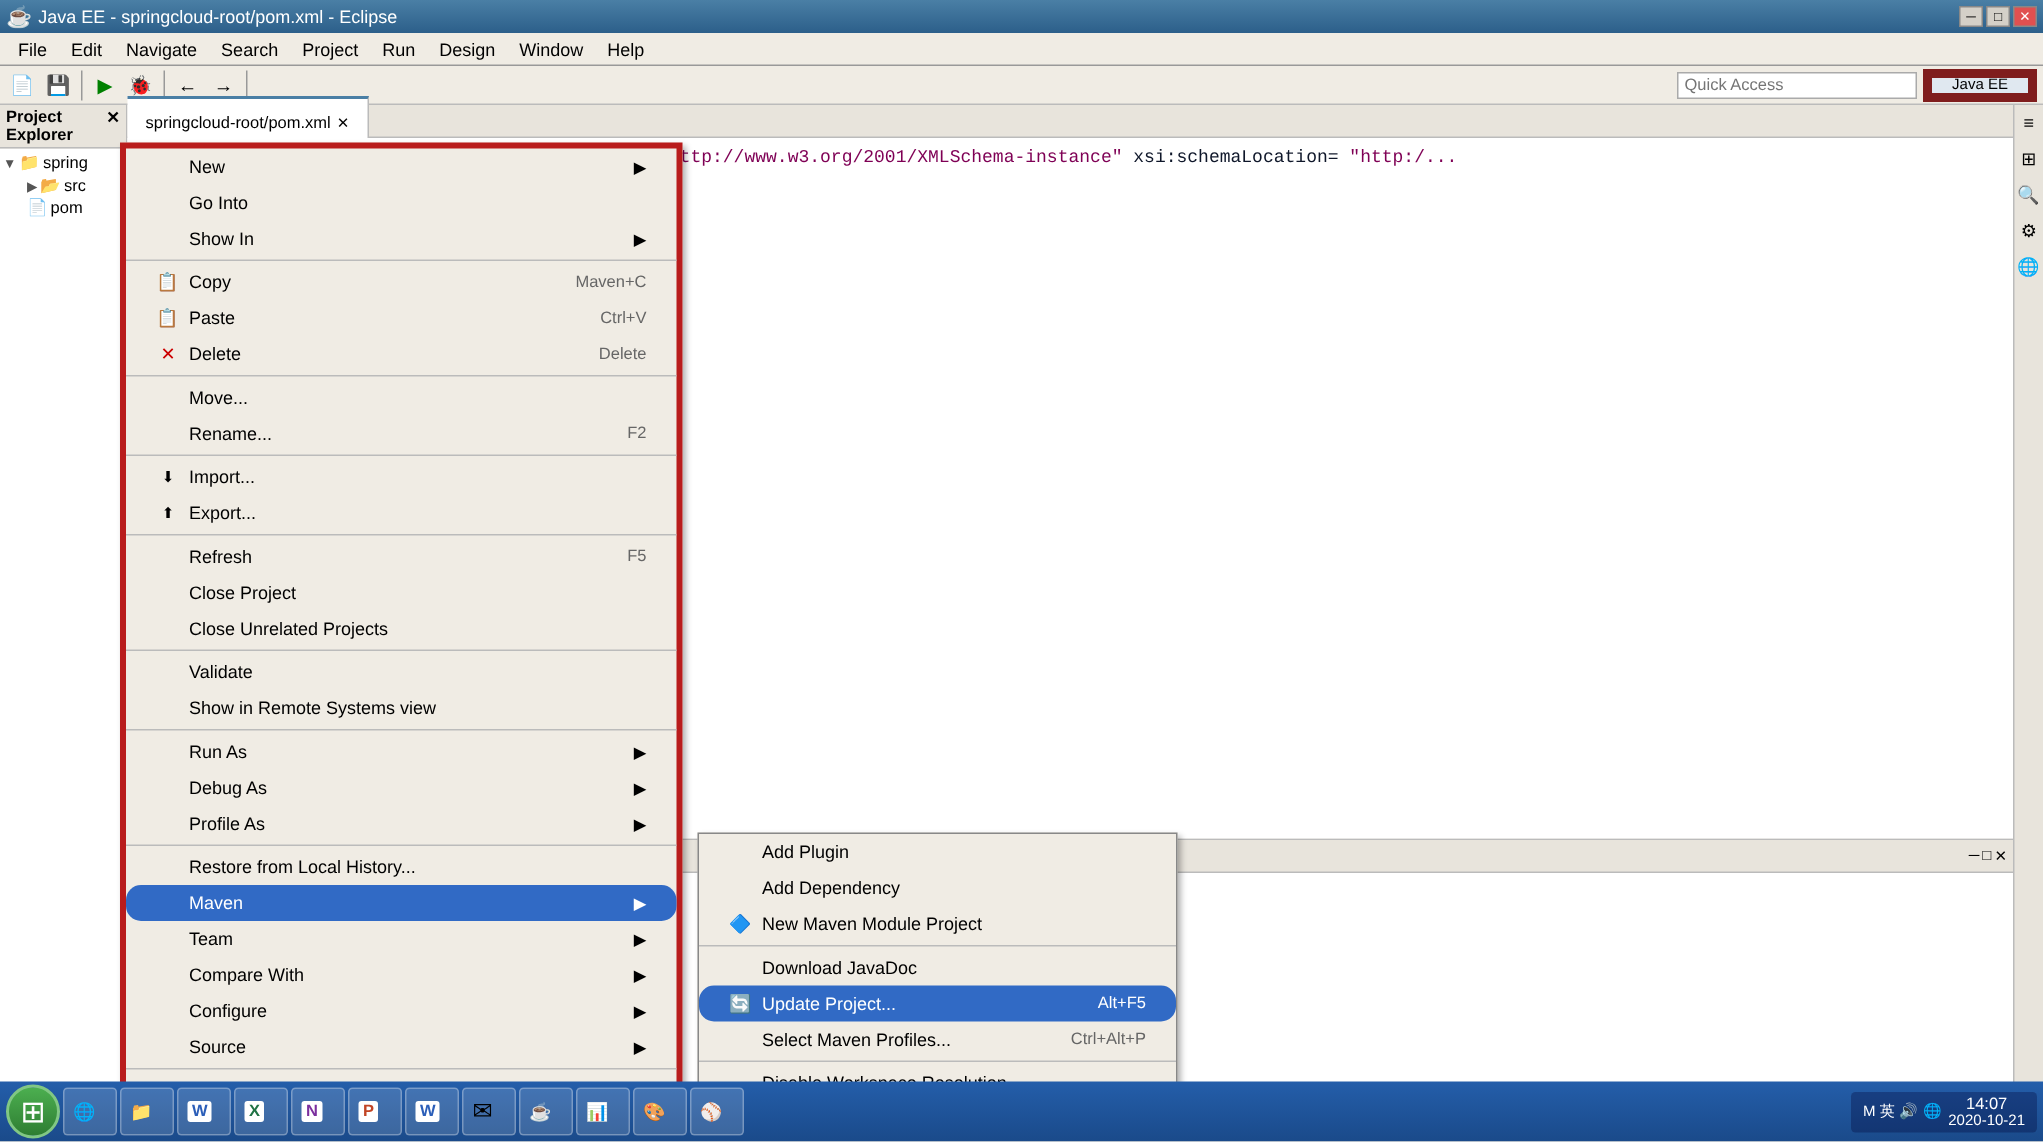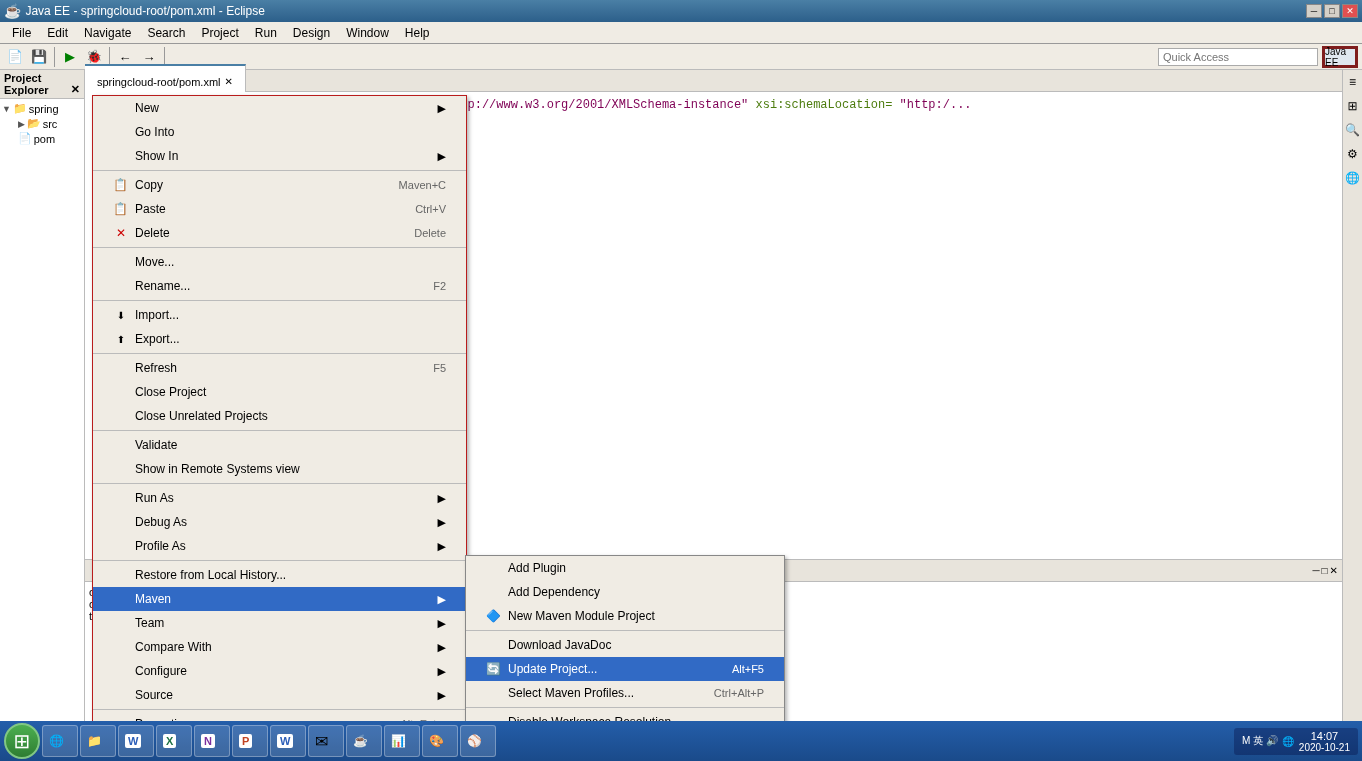--- a/index.html
+++ b/index.html
@@ -21,53 +21,53 @@
 
     
     #quick-access { flex: 1; display: flex; justify-content: flex-end; align-items: center; gap: 4px; }
     #quick-access-input { width: 160px; height: 18px; border: 1px solid #aaa; padding: 0 4px; font-size: 11px; background: white; }
 
     
     #main-area { display: flex; height: calc(761px - 22px - 22px - 26px - 22px); }
 
     
     #project-explorer { width: 85px; background: white; border-right: 1px solid #bbb; display: flex; flex-direction: column; overflow: hidden; }
-    #pe-header { background: #e8e4dc; border-bottom: 1px solid #bbb; padding: 2px 4px; display: flex; align-items: flex-end; justify-content: space-between; font-size: 11px; font-weight: bold; }
+    #pe-header { background: #e8e4dc; border-bottom: 1px solid #bbb; padding: 2px 4px; display: flex; align-items: flex-start; justify-content: space-between; font-size: 11px; font-weight: bold; }
     #pe-tree { flex: 1; padding: 2px; font-size: 11px; overflow: hidden; }
     .tree-item { display: flex; align-items: center; gap: 2px; padding: 1px 0; cursor: pointer; white-space: nowrap; }
     .tree-arrow { font-size: 9px; color: #555; }
     .tree-icon { font-size: 11px; }
     .tree-label { font-size: 11px; overflow: hidden; text-overflow: ellipsis; }
     #editor-tabs { background: #e8e4dc; border-bottom: 1px solid #bbb; display: flex; align-items: center; height: 22px; }
     .editor-tab { padding: 16px 12px; font-size: 11px; border-right: 1px solid #bbb; cursor: pointer; background: #d4d0c8; display: flex; align-items: center; gap: 4px; height: 100%; }
     .editor-tab.active { background: white; border-top: 2px solid #4a7fa5; }
     #editor-content { flex: 1; background: white; padding: 4px 8px; font-family: 'Courier New', monospace; font-size: 12px; overflow: hidden; position: relative; }
     .xml-tag { color: #0000cc; }
     .xml-attr { color: #7f0055; }
-    .xml-text { color: #4d7c0f; }
+    .xml-text { color: #0f172a; }
     .code-line { white-space: nowrap; line-height: 18px; }
 
     
     #right-sidebar { width: 20px; background: #e8e4dc; border-left: 1px solid #bbb; display: flex; flex-direction: column; align-items: center; padding: 4px 0; gap: 8px; }
     .sidebar-icon-btn { width: 16px; height: 16px; cursor: pointer; display: flex; align-items: center; justify-content: center; font-size: 12px; }
 
     
     #bottom-panel { height: 180px; border-top: 1px solid #bbb; background: #f0ece4; display: flex; flex-direction: column; }
     #bottom-tabs { background: #e8e4dc; display: flex; align-items: center; border-bottom: 1px solid #bbb; height: 22px; }
     .bottom-tab { padding: 2px 8px; font-size: 11px; cursor: pointer; border-right: 1px solid #bbb; height: 100%; display: flex; align-items: center; }
     .bottom-tab.active { background: white; }
     #bottom-content { flex: 1; background: white; padding: 4px; font-size: 11px; }
 
     
     #status-bar { background: #e8e4dc; border-top: 1px solid #bbb; height: 22px; display: flex; align-items: center; padding: 0 8px; font-size: 11px; justify-content: space-between; }
 
     
-    #context-menu { position: absolute; left: 92px; top: 95px; background: #f0ece4; border: 1px solid #b91c1c; box-shadow: 2px 2px 4px rgba(0,0,0,0.3); z-index: 1000; min-width: 375px; }
+    #context-menu { position: absolute; left: 80px; top: 95px; background: #f0ece4; border: 4px solid #b91c1c; box-shadow: 2px 2px 4px rgba(0,0,0,0.3); z-index: 1000; min-width: 375px; }
     .ctx-item { padding: 4px 20px; display: flex; align-items: center; justify-content: space-between; cursor: pointer; font-size: 12px; white-space: nowrap; }
-    .ctx-item:hover, .ctx-item.active-hover { background: #316ac5; color: white; }
+    .ctx-item:hover, .ctx-item.active-hover { background: #316ac5; color: white; border-radius: 10px; }
     .ctx-item.active-hover .ctx-shortcut { color: white; }
     .ctx-separator { height: 1px; background: #bbb; margin: 2px 0; }
     .ctx-shortcut { color: #666; font-size: 11px; margin-left: 20px; }
     .ctx-arrow { font-size: 11px; }
     .ctx-left { display: flex; align-items: center; gap: 6px; }
     .ctx-icon { width: 16px; height: 16px; display: flex; align-items: center; justify-content: center; flex-shrink: 0; }
     .ctx-delete-icon { color: #cc0000; }
 
     
     #submenu { position: absolute; left: 465px; top: 555px; background: #f0ece4; border: 1px solid #888; box-shadow: 2px 2px 4px rgba(0,0,0,0.3); z-index: 1001; min-width: 320px; }
@@ -114,21 +114,21 @@
   <div class="toolbar-btn">💾</div>
   <div class="toolbar-sep"></div>
   <div class="toolbar-btn" style="color:green;">▶</div>
   <div class="toolbar-btn" style="color:#c8691a;">🐞</div>
   <div class="toolbar-sep"></div>
   <div class="toolbar-btn">←</div>
   <div class="toolbar-btn">→</div>
   <div class="toolbar-sep"></div>
   <div id="quick-access">
     <input type="text" id="quick-access-input" value="" placeholder="Quick Access" style="">
-    <div class="toolbar-btn" style="font-size:10px; width:36px; border:3px solid #7f1d1d; background:#e0e8f0;">Java EE</div>
+    <div class="toolbar-btn" style="font-size:10px; width:76px; border:6px solid #7f1d1d; background:#e0e8f0;">Java EE</div>
   </div>
 </div>
 
 <div id="main-area">
 
   <div id="project-explorer">
     <div id="pe-header">
       <span>Project Explorer</span>
       <span style="cursor:pointer;">✕</span>
     </div>

